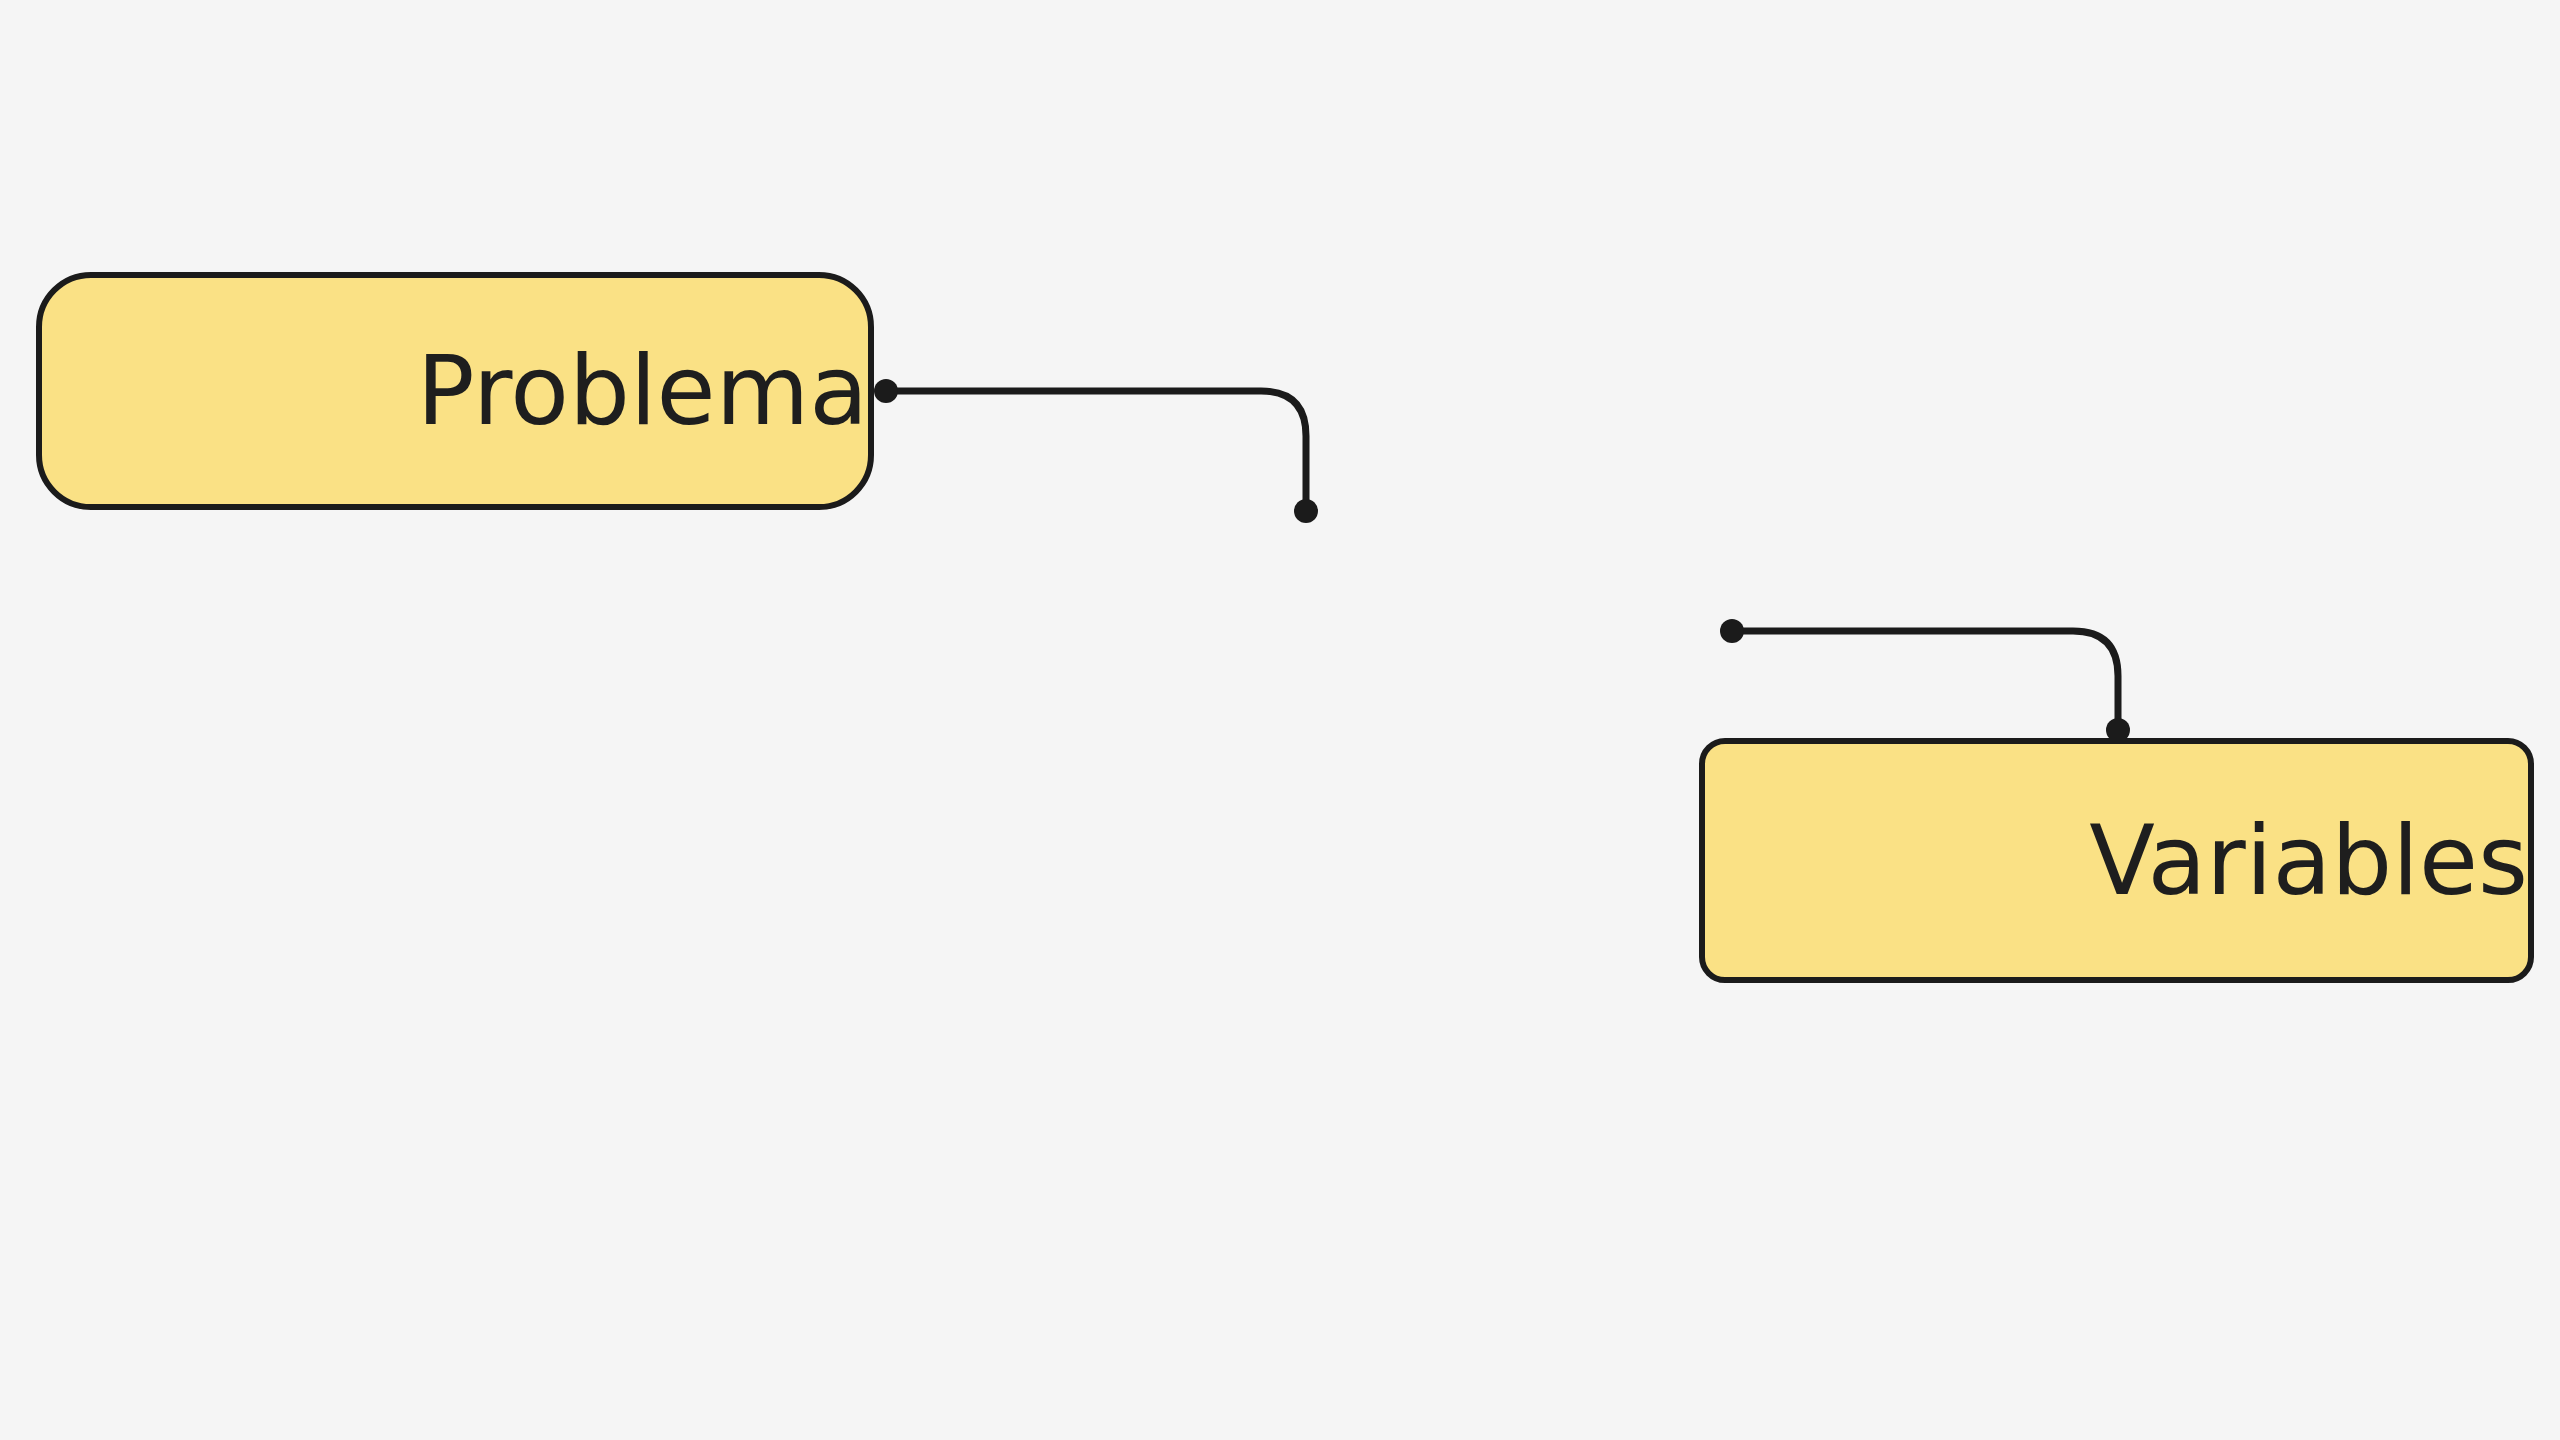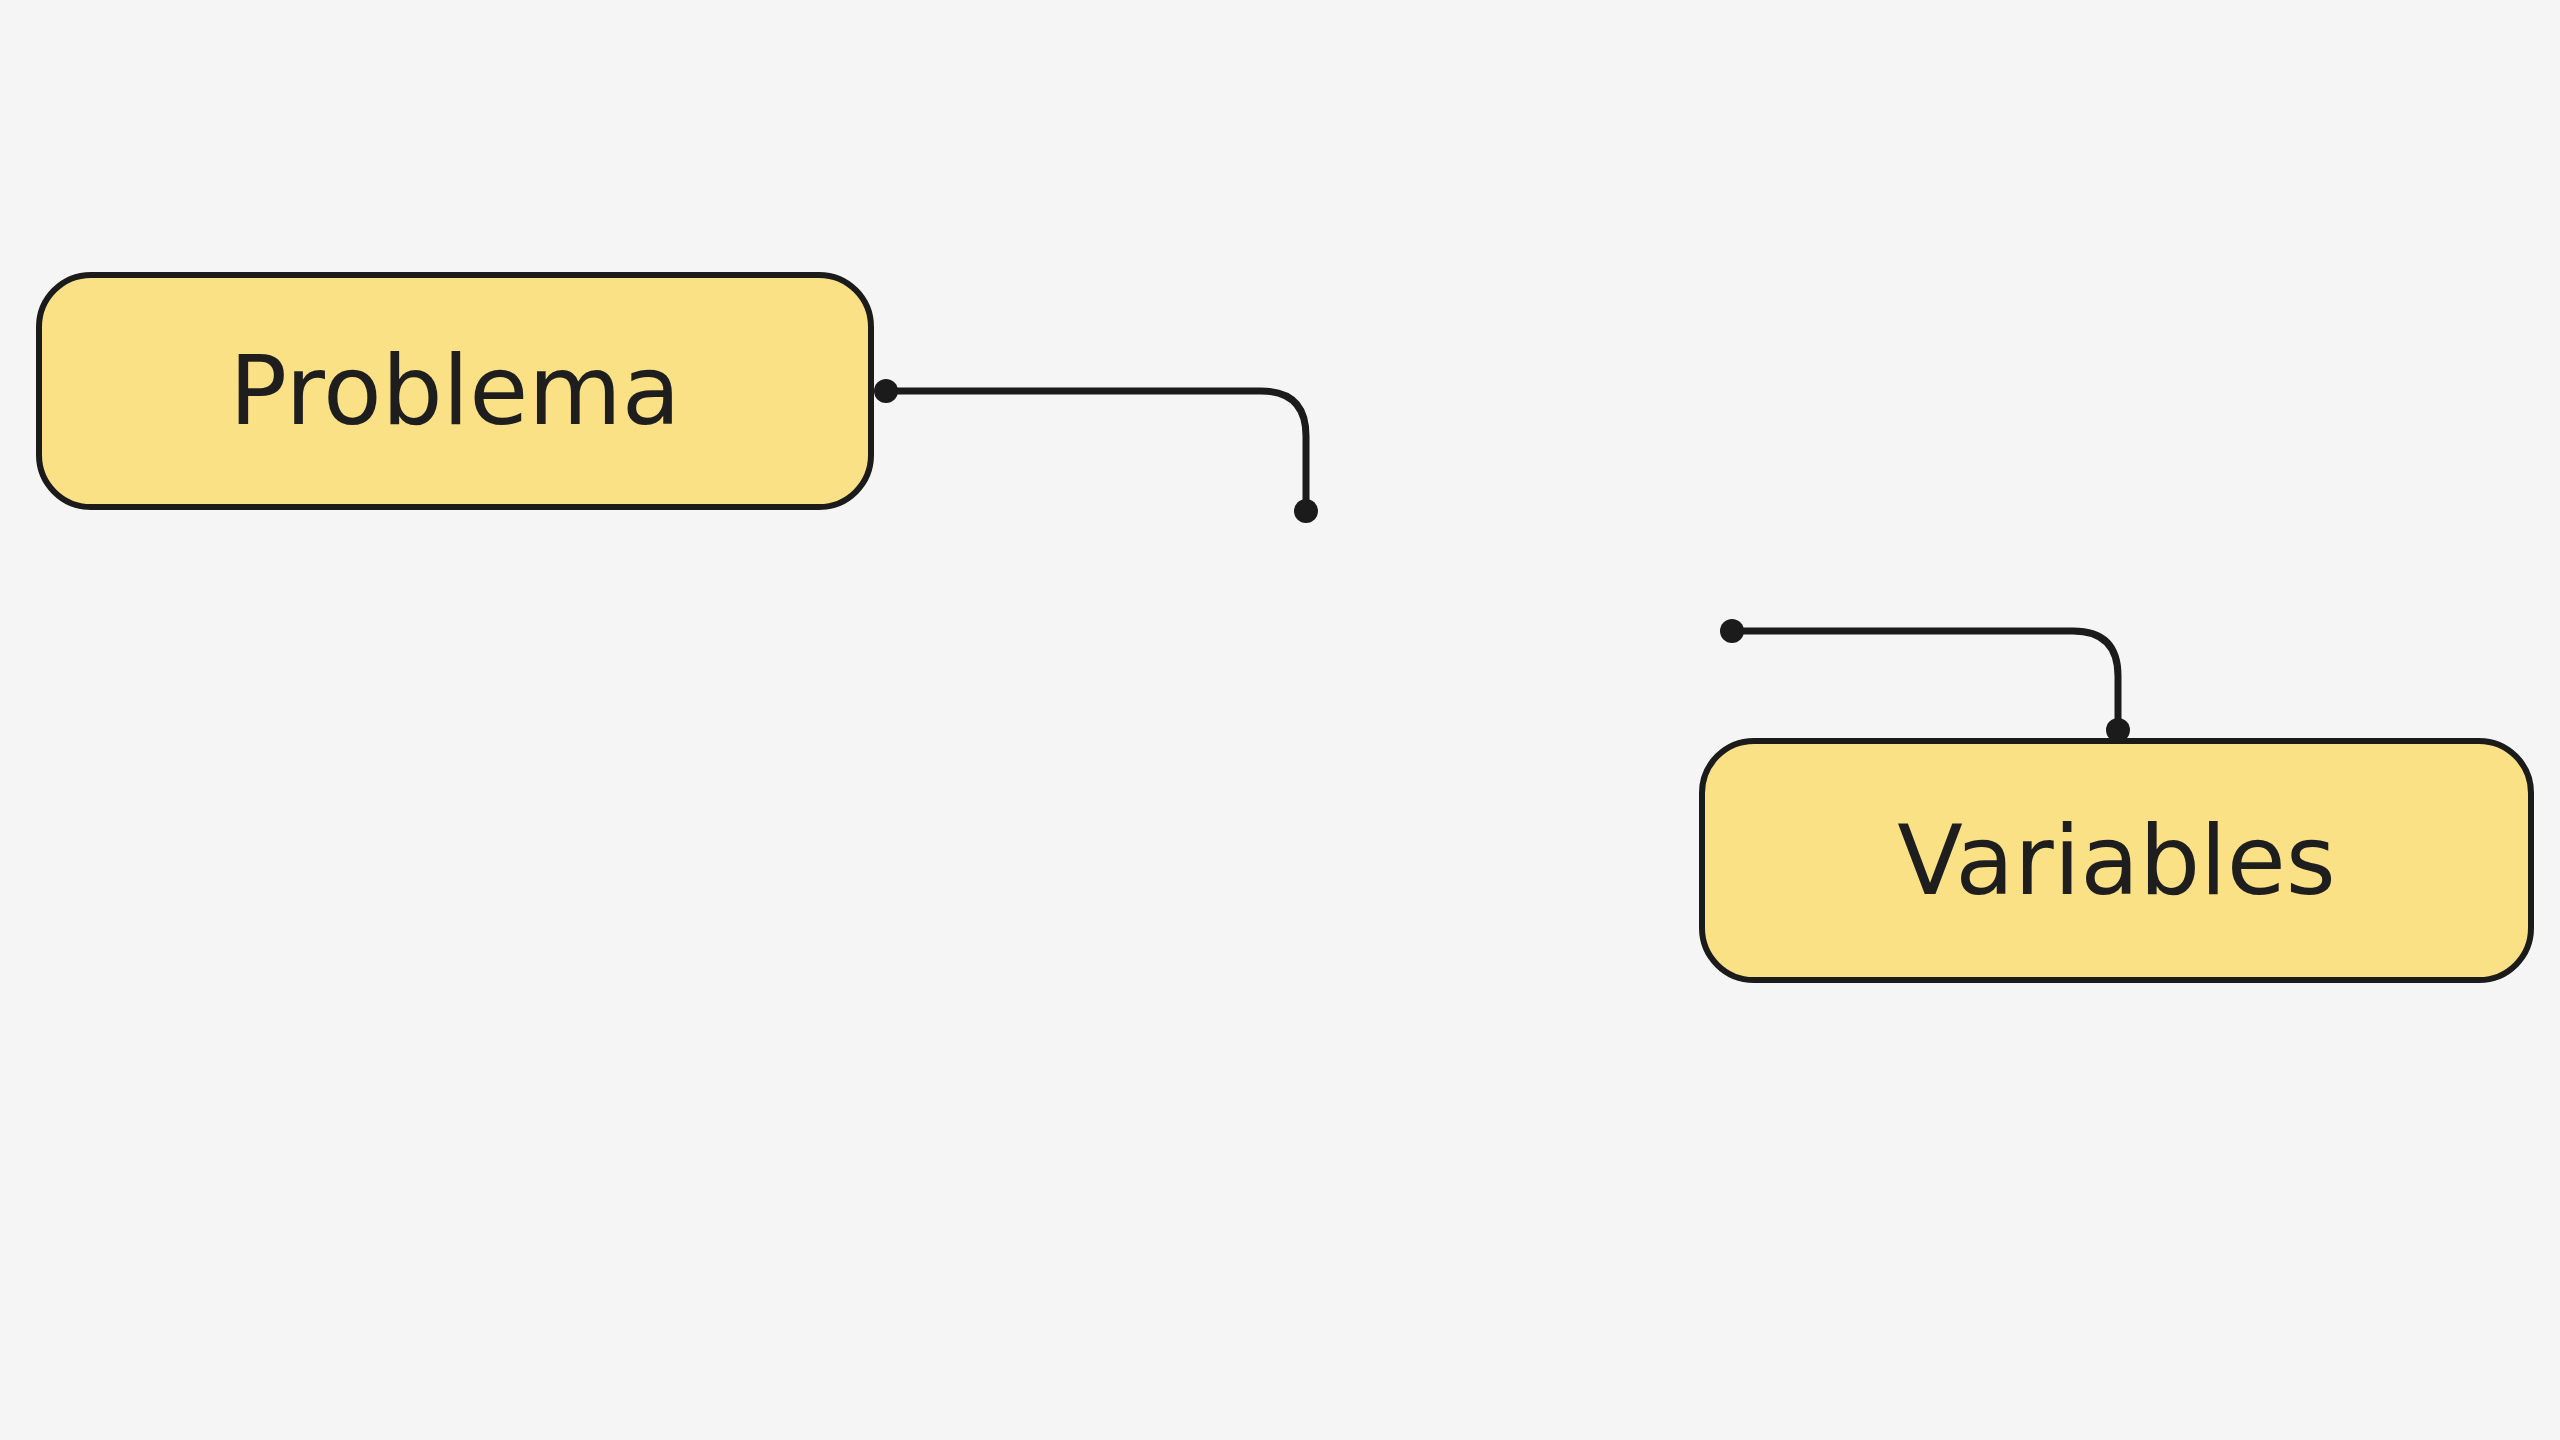--- a/index.html
+++ b/index.html
@@ -36,33 +36,33 @@
     stroke: none;
   }
   .node {
     position: absolute;
     box-sizing: border-box;
     background: var(--node-fill, #fae185);
     border: 6px solid var(--node-stroke, #1b1b1b);
     border-radius: 55px;
     display: flex;
     align-items: center;
-    justify-content: center;
+    justify-content: flex-end;
   }
   .node-label {
     color: var(--text, #1e1e1e);
     font-size: 96px;
     line-height: 1;
     white-space: nowrap;
     user-select: none;
   }
   
   .node-problema  { left: 36px;   top: 272px; width: 838px; height: 238px; }
   .node-objetivos { left: 879px;  top: 515px; width: 841px; height: 233px; }
-  .node-variables { left: 1699px; top: 738px; width: 835px; height: 245px; }
+  .node-variables { left: 1699px; top: 738px; width: 835px; height: 245px; border-radius: 26px; }
 </style>
 </head>
 <body>
 
 <div class="canvas">
 
   <svg class="edges" viewBox="0 0 2560 1440" xmlns="http://www.w3.org/2000/svg">
     <g>
       <path class="edge-path" d="M 886 391 H 1261 Q 1306 391 1306 436 V 511"></path>
       <circle class="edge-dot" cx="886" cy="391" r="12"></circle>

